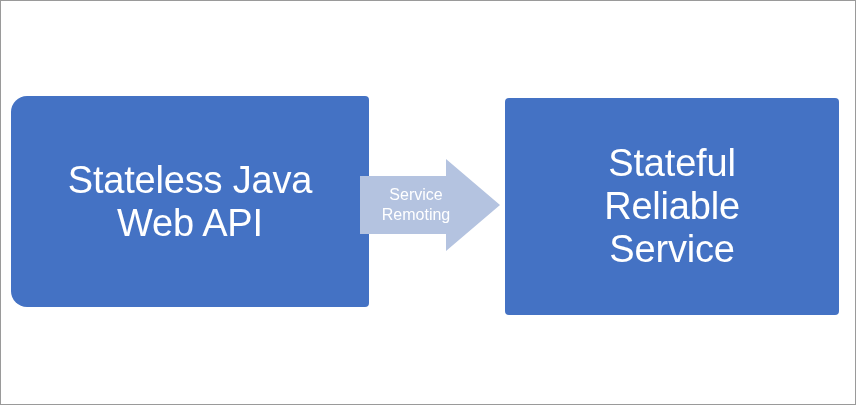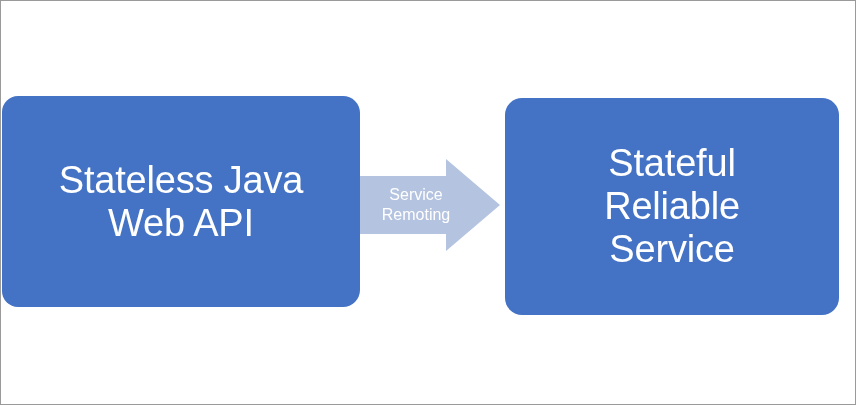--- a/index.html
+++ b/index.html
@@ -18,40 +18,40 @@
     background: #ffffff;
     box-sizing: border-box;
     border: 1px solid #9a9a9a;
     overflow: hidden;
   }
 
   
   .node-box {
     position: absolute;
     background: #4472c4;
-    border-radius: 17px;
+    border-radius: 4px;
     display: flex;
     align-items: center;
     justify-content: center;
     box-sizing: border-box;
   }
 
   .node-label {
     color: #ffffff;
     font-size: 38px;
     line-height: 1.13;
     text-align: center;
     font-weight: normal;
     letter-spacing: -0.2px;
     white-space: pre-line;
     padding: 0 14px;
   }
 
   #node-stateless-java-web-api {
-    left: 1px;
+    left: 10px;
     top: 95px;
     width: 358px;
     height: 211px;
     border-top-left-radius: 16px;
     border-bottom-left-radius: 16px;
   }
 
   #node-stateful-reliable-service {
     left: 504px;
     top: 97px;

